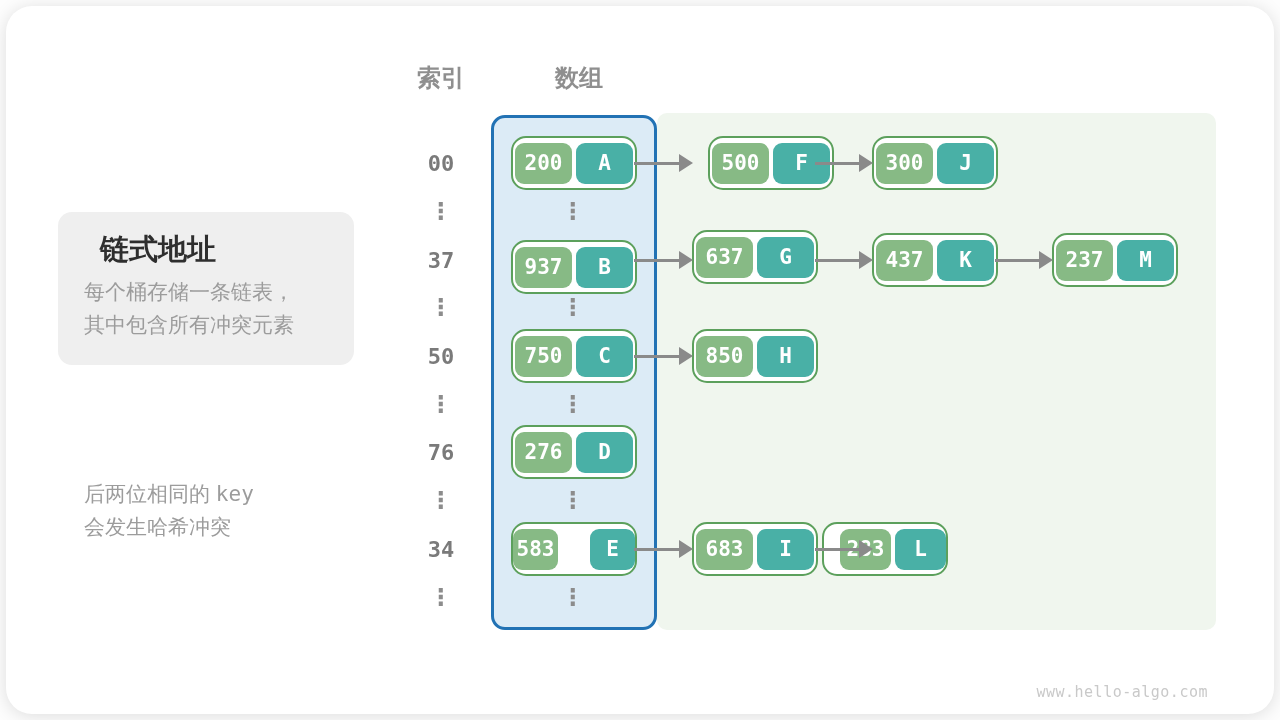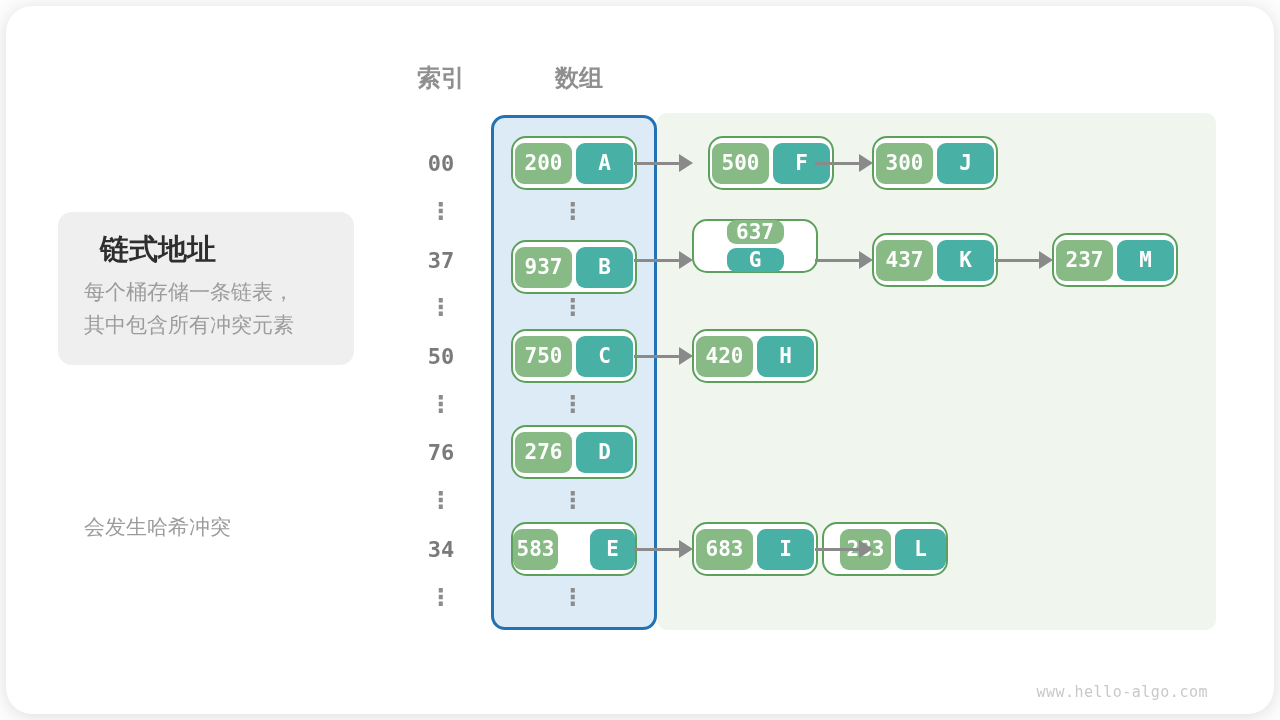--- a/index.html
+++ b/index.html
@@ -59,20 +59,23 @@
   <div class="abs col-header header-array">数组</div>
 
   <div class="abs list-bg"></div>
   <div class="abs array-col"></div>
 
   <div class="abs info-box"></div>
   <div class="abs info-title">链式地址</div>
   <div class="abs info-line" style="top:272px;">每个桶存储一条链表，</div>
   <div class="abs info-line" style="top:305px;">其中包含所有冲突元素</div>
 
+  <div class="abs hash-line" style="top:474px;">
+    <span>后两位相同的</span>&nbsp;<span class="code">key</span>
+  </div>
   <div class="abs hash-line" style="top:507px;">会发生哈希冲突</div>
 
   <div id="rows-layer">
       <div class="abs idx-label" style="left: 400px; top: 157px;">00</div>
       <div class="abs kv-node" style="left: 505px; top: 157px;">
         <div class="kv-cell kv-key">200</div>
         <div class="kv-cell kv-val">A</div>
       </div>
       <div class="abs kv-node" style="left: 702px; top: 157px; align-items: center;">
         <div class="kv-cell kv-key">500</div>
@@ -90,21 +93,21 @@
         <div class="line"></div>
         <div class="head"></div>
       </div>
       <div class="abs vdots" style="left: 400px; top: 205px;">⋮</div>
       <div class="abs vdots" style="left: 532px; top: 205px;">⋮</div>
       <div class="abs idx-label" style="left: 400px; top: 254px;">37</div>
       <div class="abs kv-node" style="left: 505px; top: 261px;">
         <div class="kv-cell kv-key">937</div>
         <div class="kv-cell kv-val">B</div>
       </div>
-      <div class="abs kv-node" style="left: 686px; top: 240px; flex-direction: column;">
+      <div class="abs kv-node" style="left: 686px; top: 251px;">
         <div class="kv-cell kv-key">637</div>
         <div class="kv-cell kv-val">G</div>
       </div>
       <div class="abs arrow" style="left: 628px; top: 254px; width: 59px;">
         <div class="line"></div>
         <div class="head"></div>
       </div>
       <div class="abs kv-node" style="left: 866px; top: 254px;">
         <div class="kv-cell kv-key">437</div>
         <div class="kv-cell kv-val">K</div>
@@ -122,21 +125,21 @@
         <div class="head"></div>
       </div>
       <div class="abs vdots" style="left: 400px; top: 301px;">⋮</div>
       <div class="abs vdots" style="left: 532px; top: 301px;">⋮</div>
       <div class="abs idx-label" style="left: 400px; top: 350px;">50</div>
       <div class="abs kv-node" style="left: 505px; top: 350px;">
         <div class="kv-cell kv-key">750</div>
         <div class="kv-cell kv-val">C</div>
       </div>
       <div class="abs kv-node" style="left: 686px; top: 350px;">
-        <div class="kv-cell kv-key">420</div>
+        <div class="kv-cell kv-key">850</div>
         <div class="kv-cell kv-val">H</div>
       </div>
       <div class="abs arrow" style="left: 628px; top: 350px; width: 59px;">
         <div class="line"></div>
         <div class="head"></div>
       </div>
       <div class="abs vdots" style="left: 400px; top: 398px;">⋮</div>
       <div class="abs vdots" style="left: 532px; top: 398px;">⋮</div>
       <div class="abs idx-label" style="left: 400px; top: 446px;">76</div>
       <div class="abs kv-node" style="left: 505px; top: 446px;">

